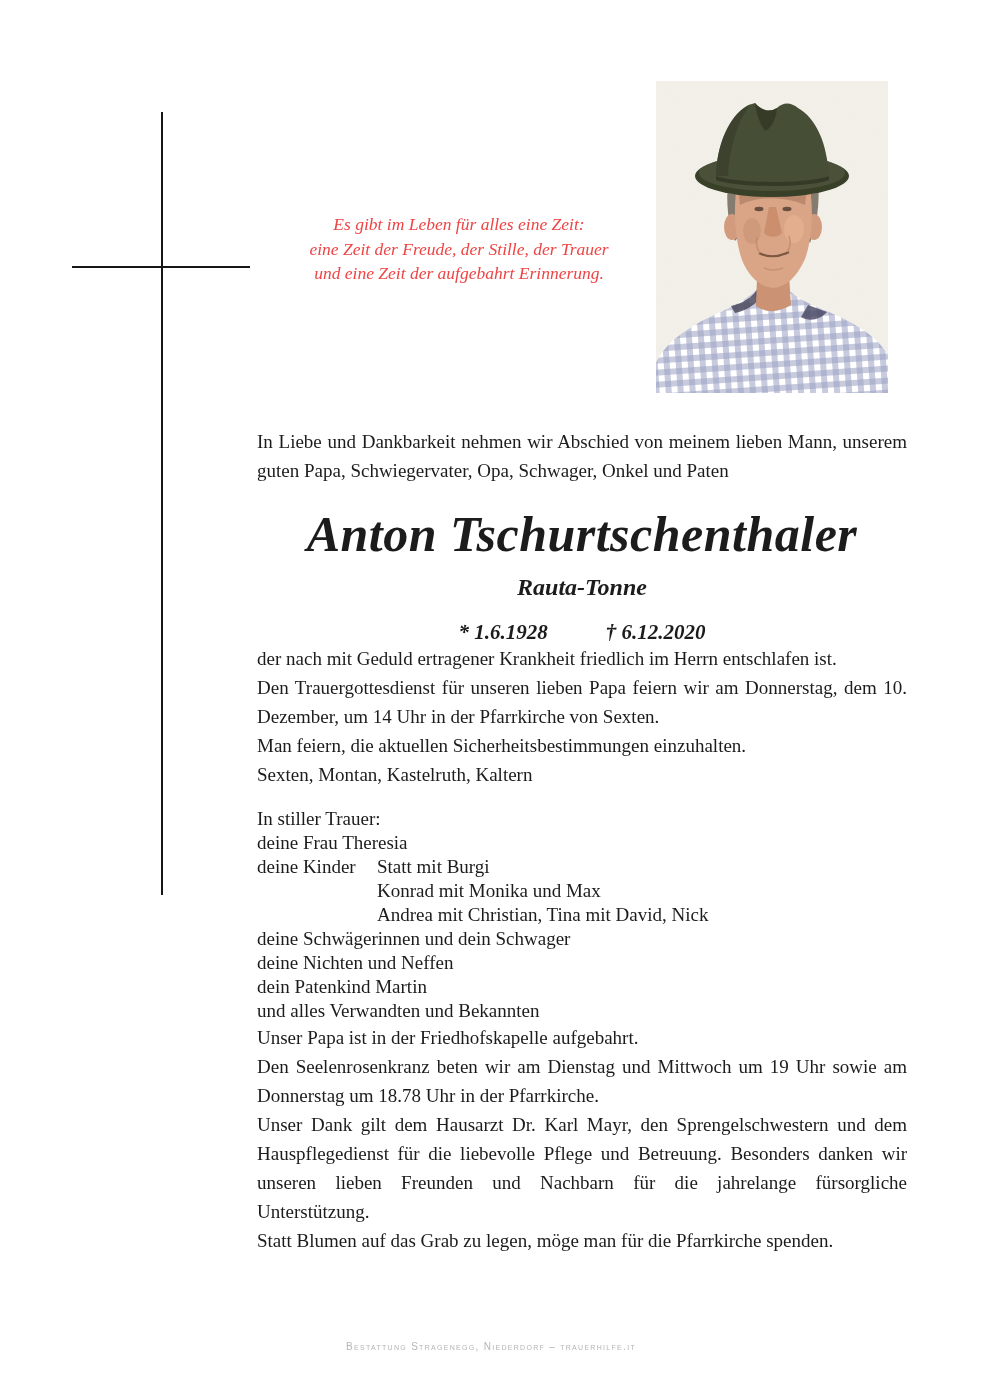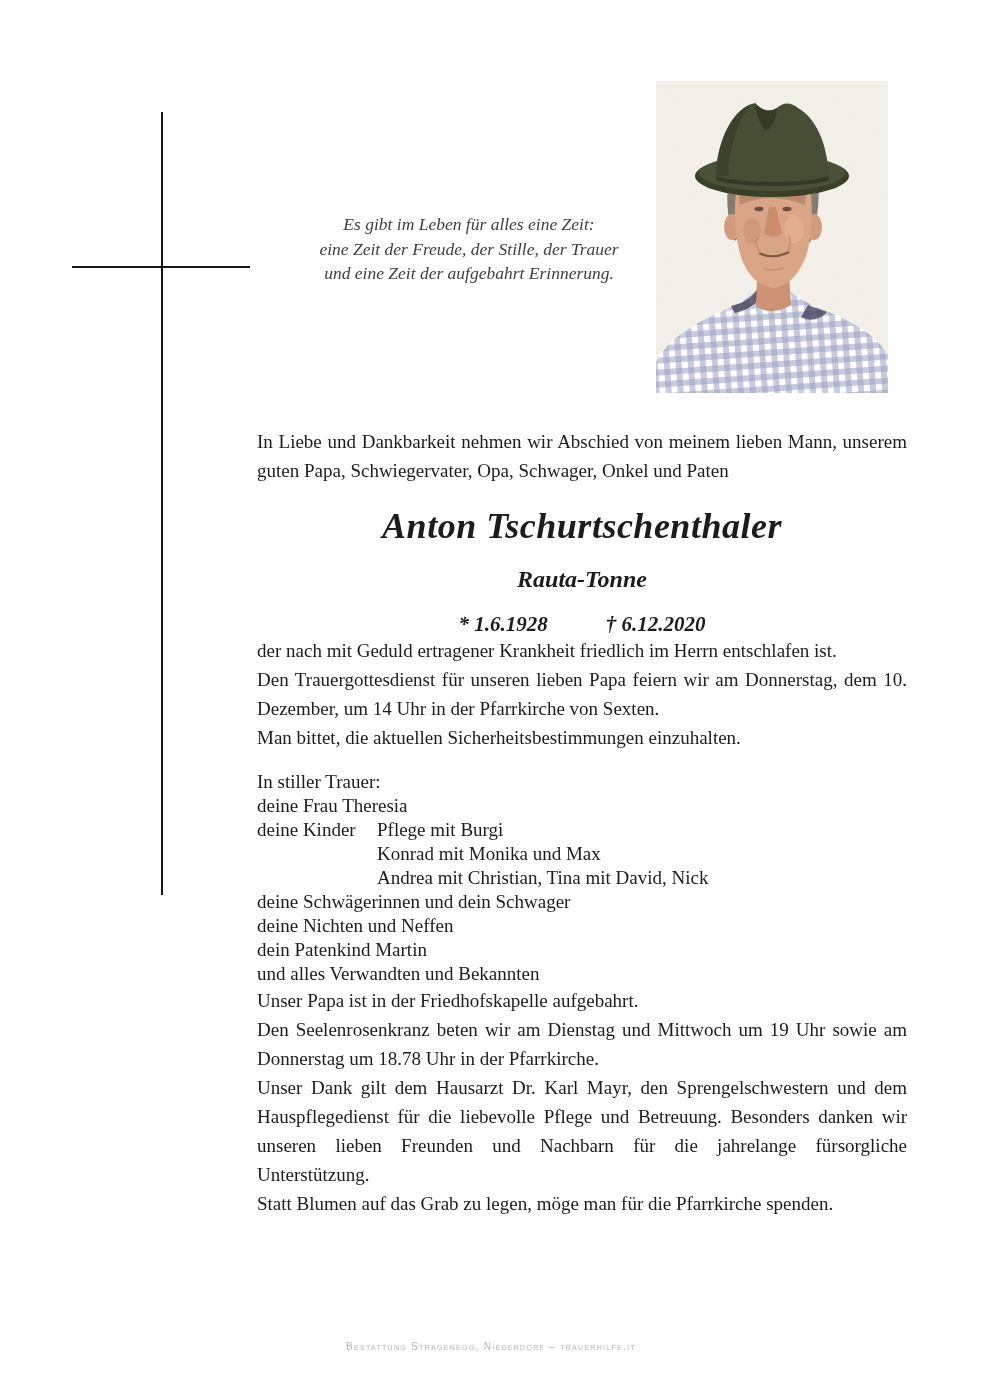--- a/index.html
+++ b/index.html
@@ -6,36 +6,36 @@
   body {
     width:982px; height:1389px; background:#ffffff; position:relative;
     font-family:"Liberation Serif", serif; color:#1c1c1c; overflow:hidden;
   }
   
   .cross-v { position:absolute; left:161px; top:112px; width:2px;  height:783px; background:#161616; }
   .cross-h { position:absolute; left:72px;  top:266px; width:178px; height:2px;  background:#161616; }
 
   
   .quote {
-    position:absolute; left:269px; top:212px; width:400px;
+    position:absolute; left:259px; top:212px; width:400px;
     text-align:center; font-style:italic; font-size:17.5px; line-height:24.5px;
-    color:#404040;
+    color:#ef4444;
   }
   .quote span { display:block; }
 
   
   .photo { position:absolute; left:656px; top:81px; width:232px; height:312px; }
   .photo svg { display:block; }
 
   
   .main { position:absolute; left:257px; top:427px; width:650px; font-size:19px; line-height:29px; }
   .main p { margin:0; }
   .just { text-align:justify; }
 
-  .name  { font-size:36px; line-height:50px; font-weight:bold; font-style:italic; text-align:center; margin-top:16px; letter-spacing:0.5px; }
+  .name  { font-size:50px; line-height:50px; font-weight:bold; font-style:italic; text-align:center; margin-top:24px; letter-spacing:0.5px; }
   .nick  { font-size:24px; line-height:28px; font-weight:bold; font-style:italic; text-align:center; margin-top:14px; }
   .dates { display:flex; justify-content:center; gap:58px; font-weight:bold; font-style:italic; font-size:21px; line-height:24px; margin-top:19px; }
 
   .p-passing { margin-top:23px; }
   .p-funeral { margin-top:2px; }
   .p-rules   { margin-top:2px; }
   .p-places  { margin-top:20px; }
 
   .mourning  { margin-top:18px; line-height:24px; }
   .mourning .row { display:flex; }
@@ -128,29 +128,30 @@
 
   <div class="name">Anton Tschurtschenthaler</div>
   <div class="nick">Rauta-Tonne</div>
   <div class="dates">
     <span>* 1.6.1928</span>
     <span>† 6.12.2020</span>
   </div>
 
   <p class="p-passing">der nach mit Geduld ertragener Krankheit friedlich im Herrn entschlafen ist.</p>
   <p class="p-funeral just">Den Trauergottesdienst für unseren lieben Papa feiern wir am Donnerstag, dem 10. Dezember, um 14 Uhr in der Pfarrkirche von Sexten.</p>
-  <p class="p-rules">Man bittet, die aktuellen Sicherheitsbestimmungen einzuhalten.</p>
+  <p class="p-rules">Man feiern, die aktuellen Sicherheitsbestimmungen einzuhalten.</p>
+  <p class="p-places">Sexten, Montan, Kastelruth, Kaltern</p>
 
   <div class="mourning">
     <div>In stiller Trauer:</div>
     <div>deine Frau Theresia</div>
     <div class="row">
       <div class="label">deine Kinder</div>
       <div class="kids">
-        <span>Pflege mit Burgi</span>
+        <span>Statt mit Burgi</span>
         <span>Konrad mit Monika und Max</span>
         <span>Andrea mit Christian, Tina mit David, Nick</span>
       </div>
     </div>
     <div class="others">
       <span>deine Schwägerinnen und dein Schwager</span>
       <span>deine Nichten und Neffen</span>
       <span>dein Patenkind Martin</span>
       <span>und alles Verwandten und Bekannten</span>
     </div>

